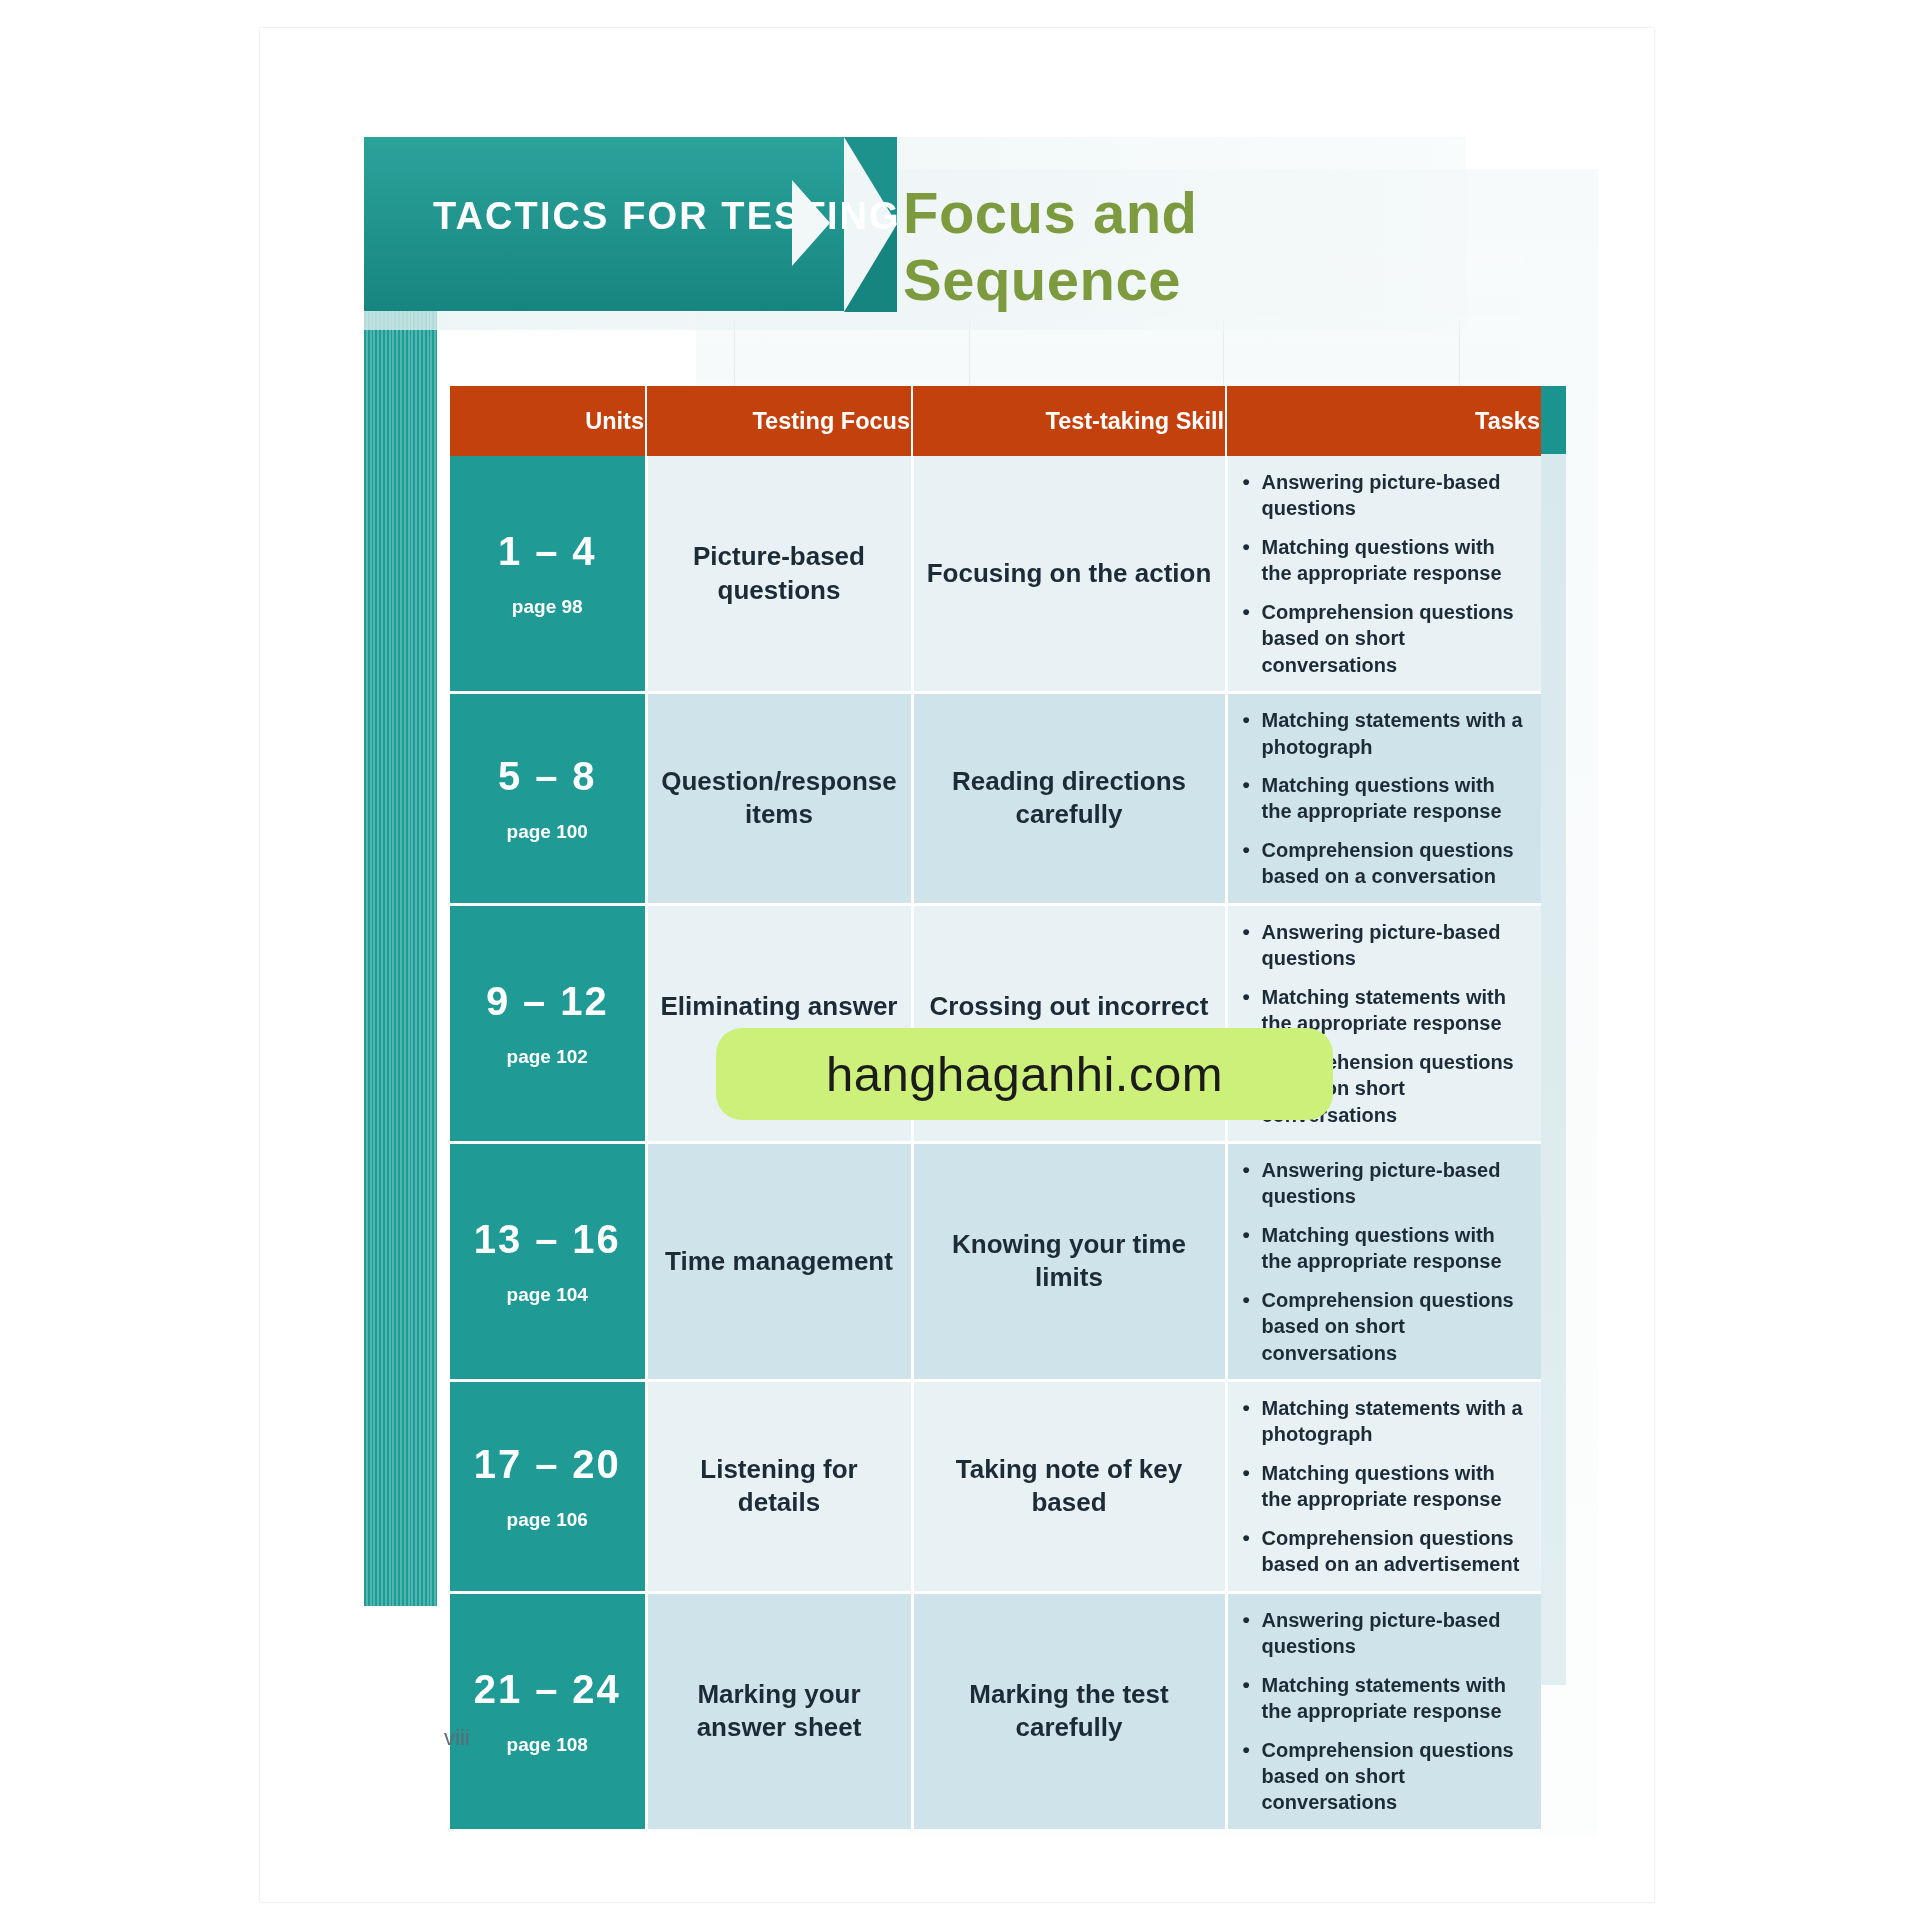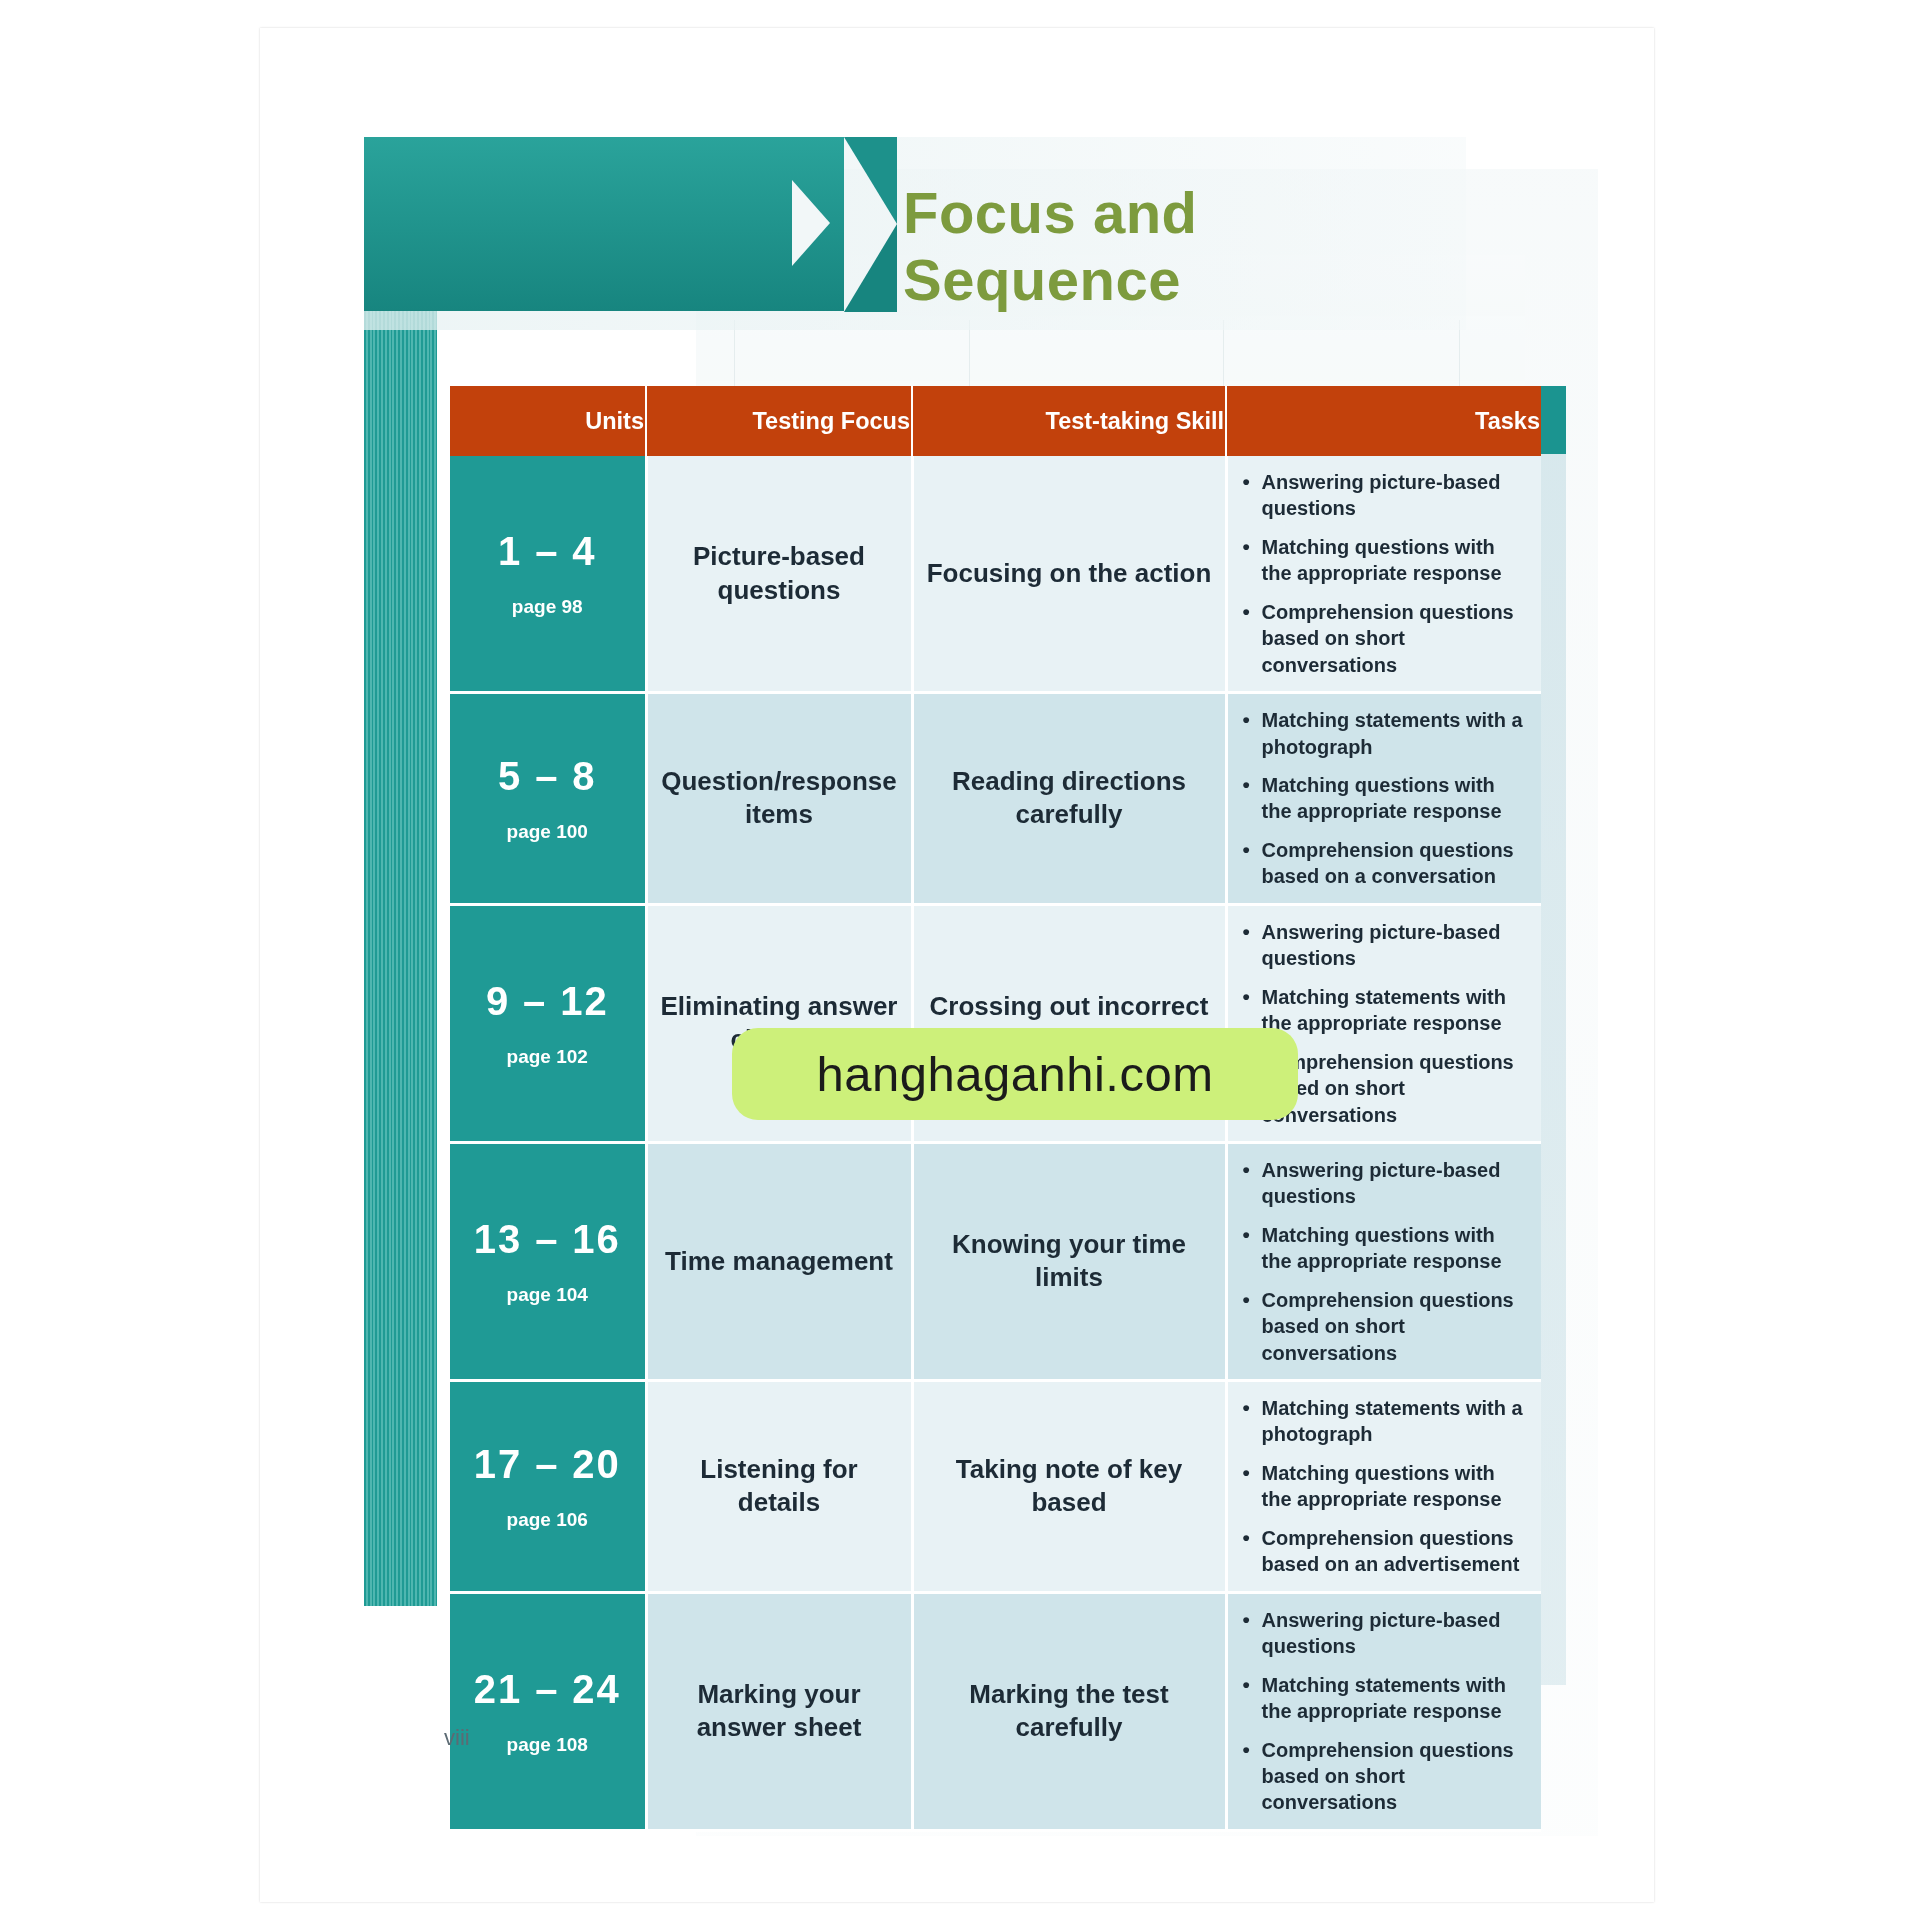--- a/index.html
+++ b/index.html
@@ -224,52 +224,52 @@
     top: 1725px;
     color: #5c6b74;
     font-size: 22px;
   }
 
   
   .watermark {
     position: absolute;
     left: 716px;
     top: 1028px;
-    width: 566px;
+    width: 617px;
     height: 92px;
     background: #cdf07a;
     border-radius: 26px;
     display: flex;
     align-items: center;
     justify-content: center;
     color: #1b1b1b;
     font-size: 49px;
     letter-spacing: 0.5px;
     z-index: 50;
-    margin-left: 16px;
   }
 </style>
 </head>
 <body>
 
 <div class="scan">
 
   <div class="ghost">
     <div class="ghost-line" style="left:38px; top:151px; width:0.9px; height:1318px;"></div>
     <div class="ghost-line" style="left:273px; top:151px; width:0.9px; height:1318px;"></div>
     <div class="ghost-line" style="left:527px; top:151px; width:0.9px; height:1318px;"></div>
     <div class="ghost-line" style="left:763px; top:151px; width:0.9px; height:1318px;"></div>
   </div>
 
   <div class="teal-band" style="left:104px; top:109px; height:1469px;"></div>
 
   <div class="banner-wrap" style="left:104px; top:109px;">
     <div class="banner-bg"></div>
     <div class="banner-tab"></div>
     <div class="banner-arrow"></div>
+    <div class="tactics-title">TACTICS FOR TESTING</div>
     <div class="scope-title">Focus and Sequence</div>
   </div>
 
   <div class="table-edge" style="left:1281px; top:358px;"></div>
 
   <table class="table" style="left:190px; top:358px;">
     <colgroup>
       <col class="col-units">
       <col class="col-focus">
       <col class="col-skill">

